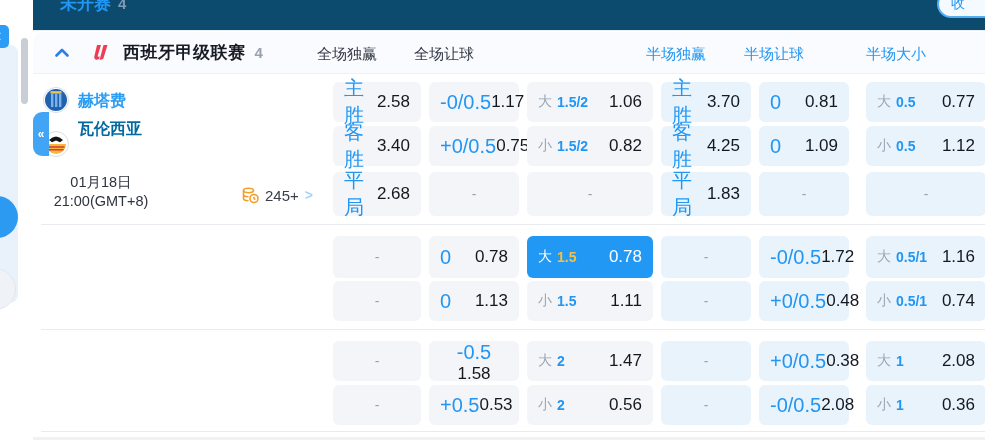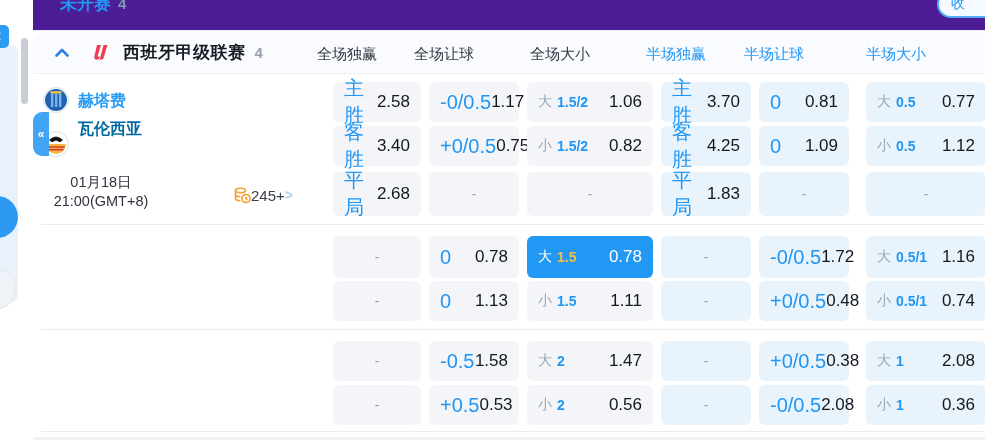--- a/index.html
+++ b/index.html
@@ -9,21 +9,21 @@
   
   .left-strip{position:absolute;left:0;top:45px;width:18px;height:258px;background:#e9f2fb;border-radius:0 8px 8px 0}
   .close-btn{position:absolute;left:-15px;top:25px;width:24px;height:23px;background:#2d9cf4;border-radius:5px;
              color:#fff;font-size:13px;font-weight:700;display:flex;align-items:center;justify-content:center;z-index:5}
   .blue-circle{position:absolute;left:-24px;top:196px;width:42px;height:42px;border-radius:50%;background:#2d9af2}
   .light-circle{position:absolute;left:-26px;top:268px;width:40px;height:40px;border-radius:50%;background:#eff2f6;border:1px solid #e2e7ed}
   .scroll-thumb{position:absolute;left:21px;top:38px;width:7px;height:66px;border-radius:4px;background:#c9ced6}
 
   
   .panel{position:absolute;left:33px;top:0;width:952px;height:440px;background:#fff}
-  .topbar{position:absolute;left:0;top:0;width:100%;height:30px;overflow:hidden;border-bottom:1px solid #ebeff3;background:#4c1d95}
+  .topbar{position:absolute;left:0;top:0;width:100%;height:30px;overflow:hidden;border-bottom:1px solid #ebeff3;background:#0c4a6e}
   .topbar .tab{position:absolute;left:27px;top:-8px;font-size:17px;font-weight:700;color:#2196f3;white-space:nowrap;cursor:pointer}
   .tab .cnt{font-size:15px;font-weight:700;color:#7e9ab5;margin-left:7px}
   .collapse-pill{position:absolute;right:-28px;top:-10px;width:76px;height:28px;border:2px solid #55aef2;border-radius:15px;
                  background:#f4faff;color:#2196f3;font-size:14px;display:flex;align-items:center;padding-left:12px;box-sizing:border-box;cursor:pointer}
 
   .card-header{position:absolute;left:0;top:32px;width:100%;height:41px;background:#fafbfe;border-bottom:1px solid #eef1f5;border-radius:10px 0 0 0}
   .league-left{position:absolute;left:22px;top:0;height:41px;display:flex;align-items:center;cursor:pointer}
   .chev-up{display:flex;align-items:center}
   .league-logo{margin-left:21px;display:flex;align-items:center}
   .league-title{margin-left:11px;font-size:17px;font-weight:700;color:#161b24;letter-spacing:.5px}
@@ -53,21 +53,21 @@
   .next-section{position:absolute;left:0;top:437px;width:100%;height:3px;background:#f0f3f6}
 
   
   .team-logo{position:absolute;left:10px;width:26px;height:26px}
   .team-name{position:absolute;left:45px;font-size:16px;font-weight:700;white-space:nowrap}
   .home-name{top:91px;color:#2b9df4}
   .away-name{top:119px;color:#0369a1}
   .collapse-tab{position:absolute;left:0;top:112px;width:16px;height:44px;background:#41a4f5;border-radius:9px 0 0 9px;
                 color:#fff;display:flex;align-items:center;justify-content:center;font-size:12px;font-weight:700;cursor:pointer;z-index:3}
   .date-block{position:absolute;left:6px;top:173px;width:124px;text-align:center;font-size:14.5px;color:#2e3440;line-height:19px}
-  .more{position:absolute;left:200px;top:186px;display:flex;align-items:center;cursor:pointer}
+  .more{position:absolute;left:208px;top:186px;display:flex;align-items:center;gap:6px;cursor:pointer}
   .more .txt{font-size:15px;color:#3a404b}
   .more .chev{color:#a9d3f5;font-weight:700;font-size:14px}
 </style>
 </head>
 <body>
 
 <div class="left-strip"></div>
 <div class="close-btn">
     <span>✕</span>
   </div>
@@ -100,21 +100,20 @@
               <path d="M13.5 3 l4 0 -4.3 14 -3.6 1 Z"></path>
             </g>
           </svg>
       </span>
       <span class="league-title">西班牙甲级联赛</span>
       <span class="league-cnt">4</span>
     </div>
 
   <div class="col-head full" style="left: 284px; top: 13px;">全场独赢</div>
       <div class="col-head full" style="left: 381px; top: 13px;">全场让球</div>
-      <div class="col-head full" style="left: 497px; top: 13px;">全场大小</div>
       <div class="col-head half" style="left: 613px; top: 13px;">半场独赢</div>
       <div class="col-head half" style="left: 833px; top: 13px;">半场大小</div>
       <div class="col-head half" style="left: 711px; top: 13px;">半场让球</div>
     </div>
 
   <svg class="team-logo" style="top:87px" viewBox="0 0 26 26">
     <circle cx="13" cy="13" r="12.5" fill="#fff" stroke="#d8dde3"></circle>
       <circle cx="13" cy="13" r="11" fill="#1f63b0"></circle>
     <g fill="#7db1e8">
         <rect x="8" y="7" width="2.4" height="13"></rect>
@@ -288,21 +287,21 @@
       <div class="cell half" style="left: 833px; width: 120px; top: 281px; height: 40px;">
         <span class="grp">
           <span class="typ">小</span>
           <span class="line">0.5/1</span>
         </span>
         <span class="odds">0.74</span>
       </div>
       <div class="cell full dashcell" style="left: 300px; width: 88px; top: 341px; height: 40px;">
         <span class="dash">-</span>
       </div>
-      <div class="cell full" style="left: 396px; width: 90px; top: 341px; height: 40px;">
+      <div class="cell full" style="left: 396px; width: 90px; top: 341px; height: 40px; flex-direction: column;">
         <span class="lbl">-0.5</span>
         <span class="odds">1.58</span>
       </div>
       <div class="cell full" style="left: 494px; width: 126px; top: 341px; height: 40px;">
         <span class="grp">
           <span class="typ">大</span>
           <span class="line">2</span>
         </span>
         <span class="odds">1.47</span>
       </div>

